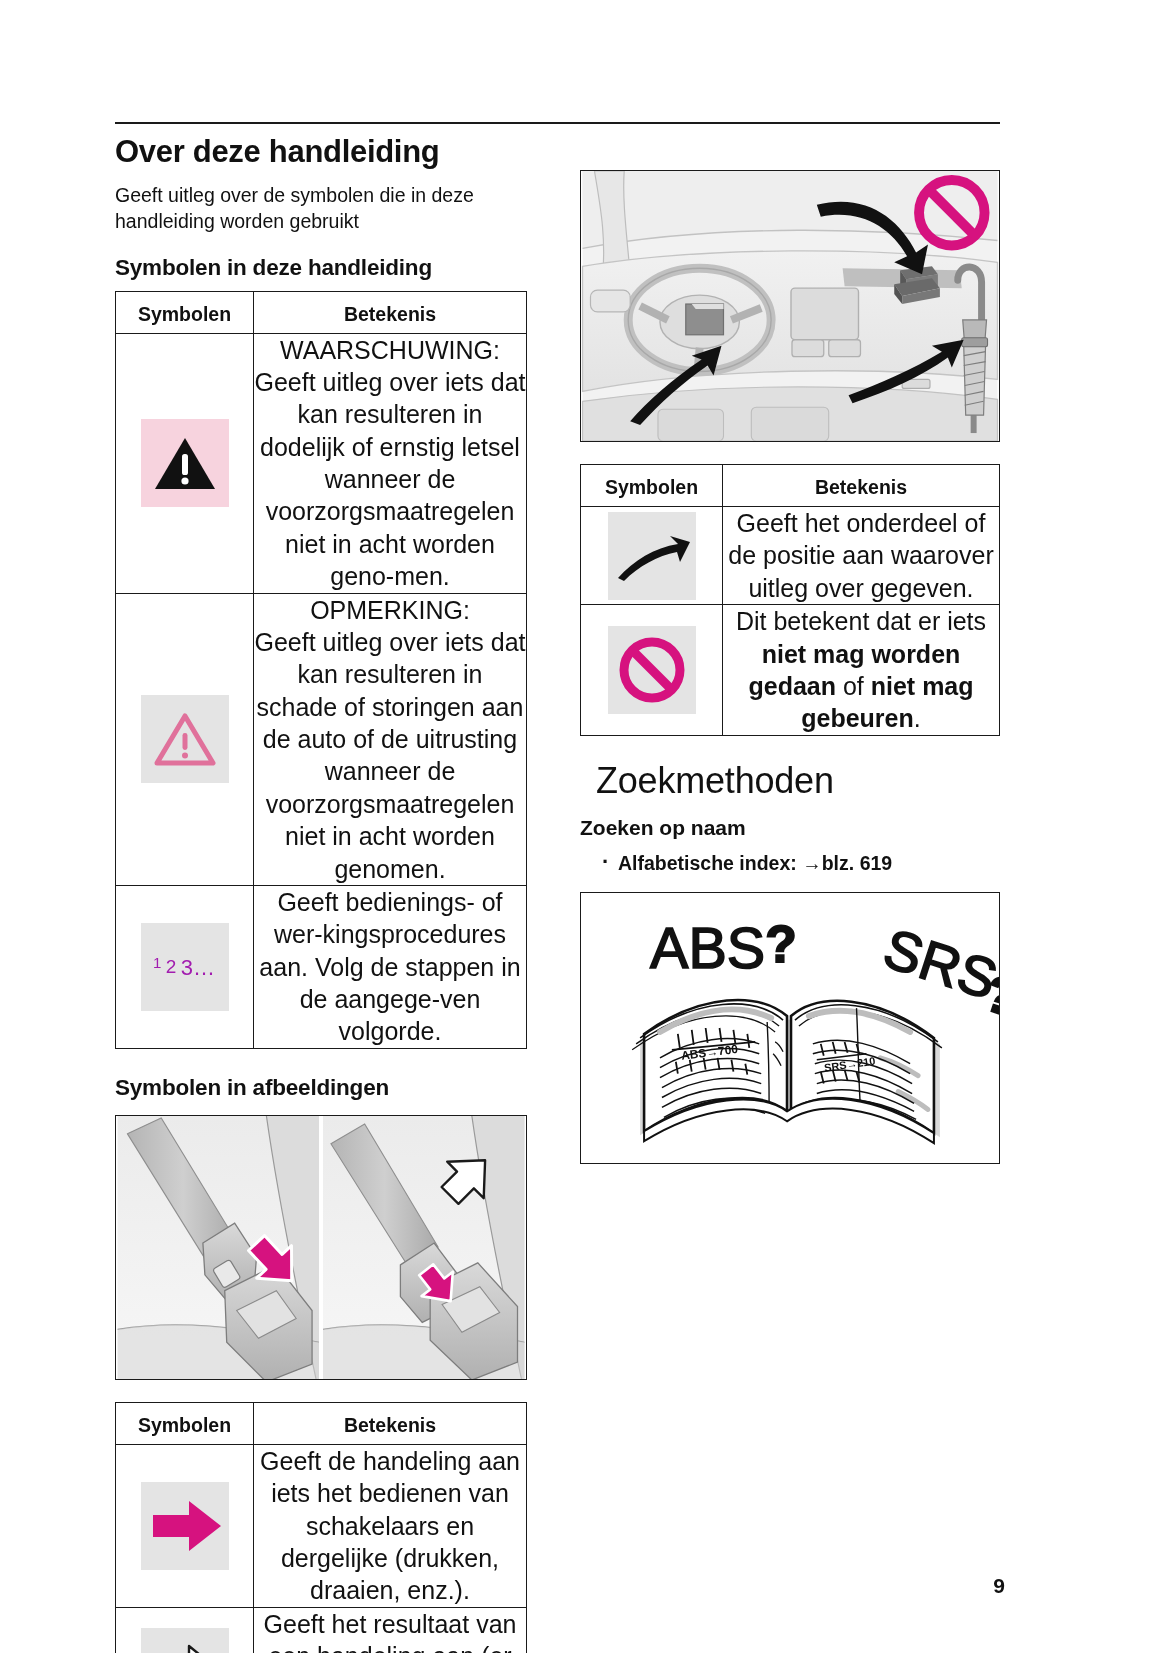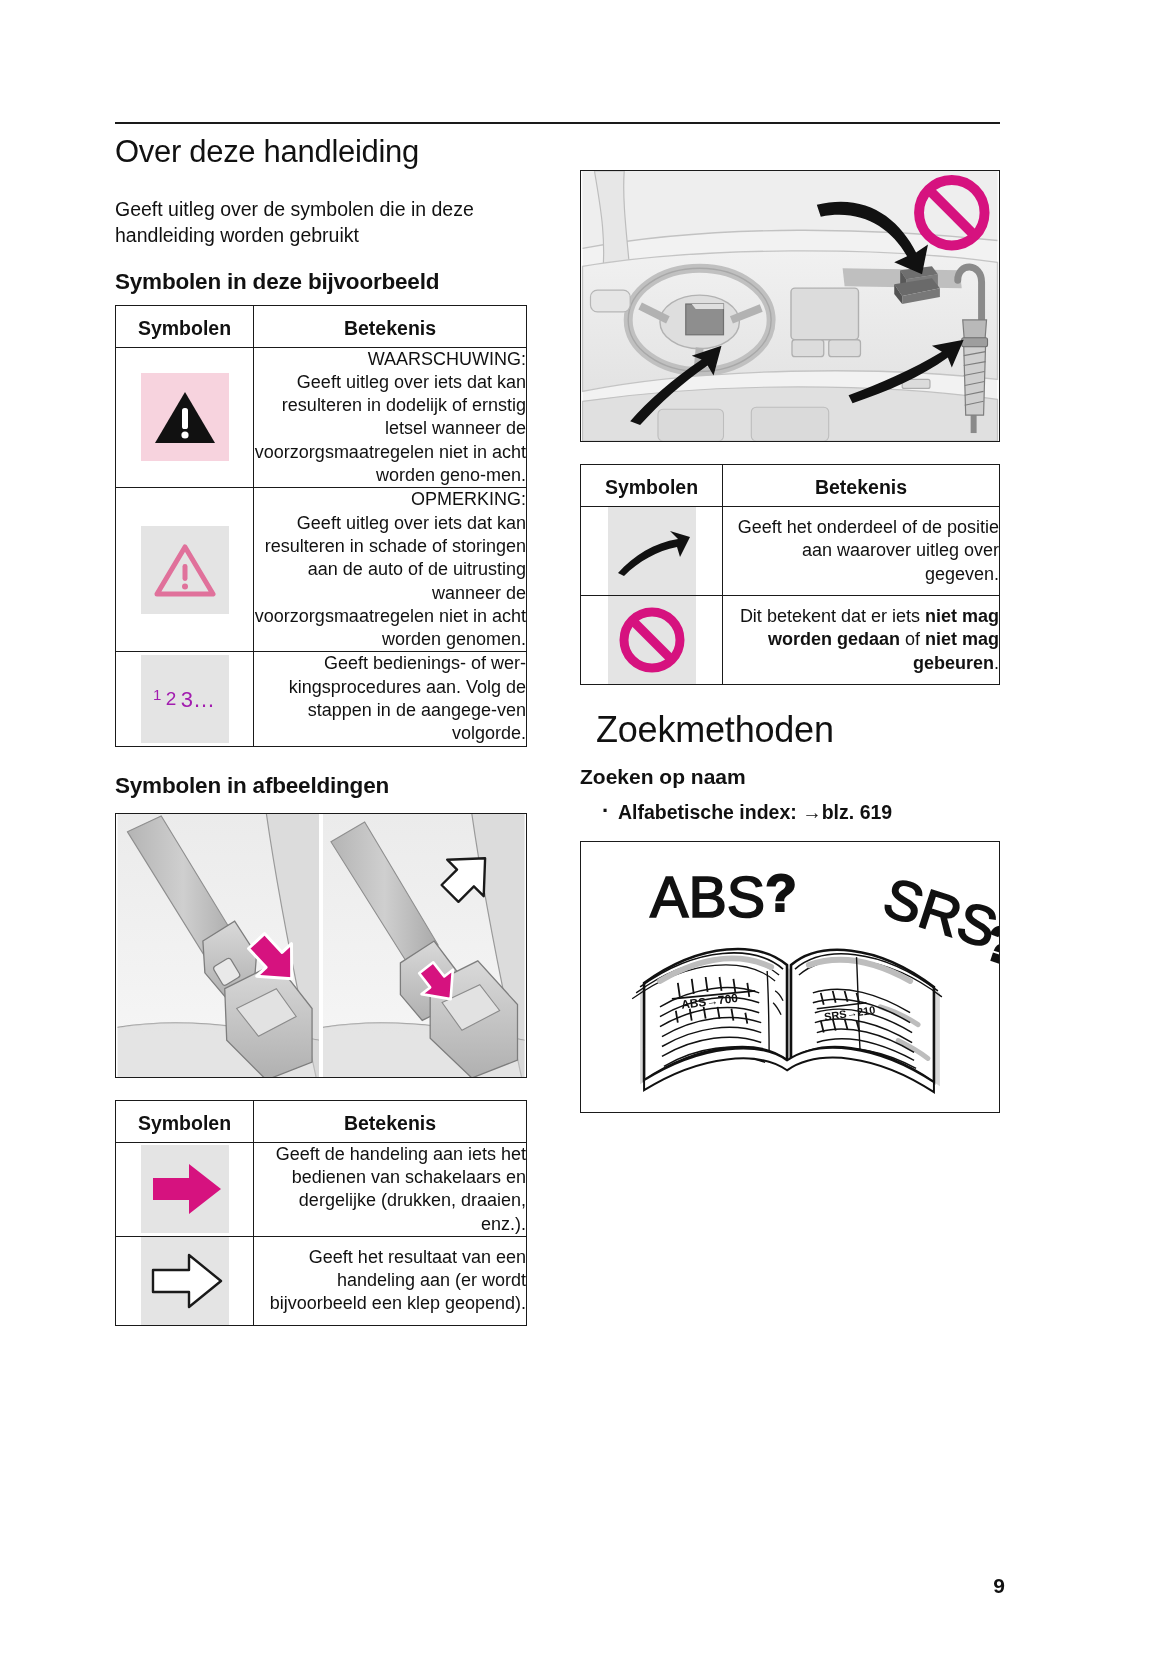--- a/index.html
+++ b/index.html
@@ -37,23 +37,23 @@
     width: 412px;
   }
   .col-right {
     position: absolute;
     left: 580px; top: 170px;
     width: 420px;
   }
 
   h1.title {
     font-size: 31px;
-    font-weight: normal;
+    font-weight: bold;
     letter-spacing: -0.3px;
-    margin: 0 0 28px 0;
+    margin: 0 0 14px 0;
     line-height: 1.1;
   }
   p.intro {
     font-size: 19.5px;
     line-height: 1.32;
     margin: 0 0 20px 0;
   }
   h2.section {
     font-size: 22.5px;
     font-weight: bold;
@@ -108,24 +108,24 @@
     font-size: 19.5px;
     font-weight: bold;
     text-align: center;
     padding: 11px 0 7px 0;
   }
   td.symcell {
     text-align: center;
     padding: 10px 4px;
   }
   td.meaning {
-    font-size: 18px;
+    font-size: 25px;
     line-height: 1.295;
     padding: 6px 8px 8px 10px;
-    text-align: right;
+    text-align: center;
   }
   td.meaning b { font-weight: bold; }
 
   
   .tile {
     display: inline-block;
     width: 88px; height: 88px;
     position: relative;
     vertical-align: middle;
   }
@@ -170,21 +170,21 @@
 <div class="page">
 
   <div class="top-rule"></div>
 
   <div class="col-left">
 
     <h1 class="title">Over deze handleiding</h1>
 
     <p class="intro">Geeft uitleg over de symbolen die in deze handleiding worden gebruikt</p>
 
-    <h2 class="section">Symbolen in deze bijvoorbeeld</h2>
+    <h2 class="section">Symbolen in deze handleiding</h2>
 
     <table class="symtab">
       <colgroup>
           <col style="width:138px">
           <col>
         </colgroup>
       <tbody>
           <tr>
         <th>Symbolen</th>
         <th>Betekenis</th>

